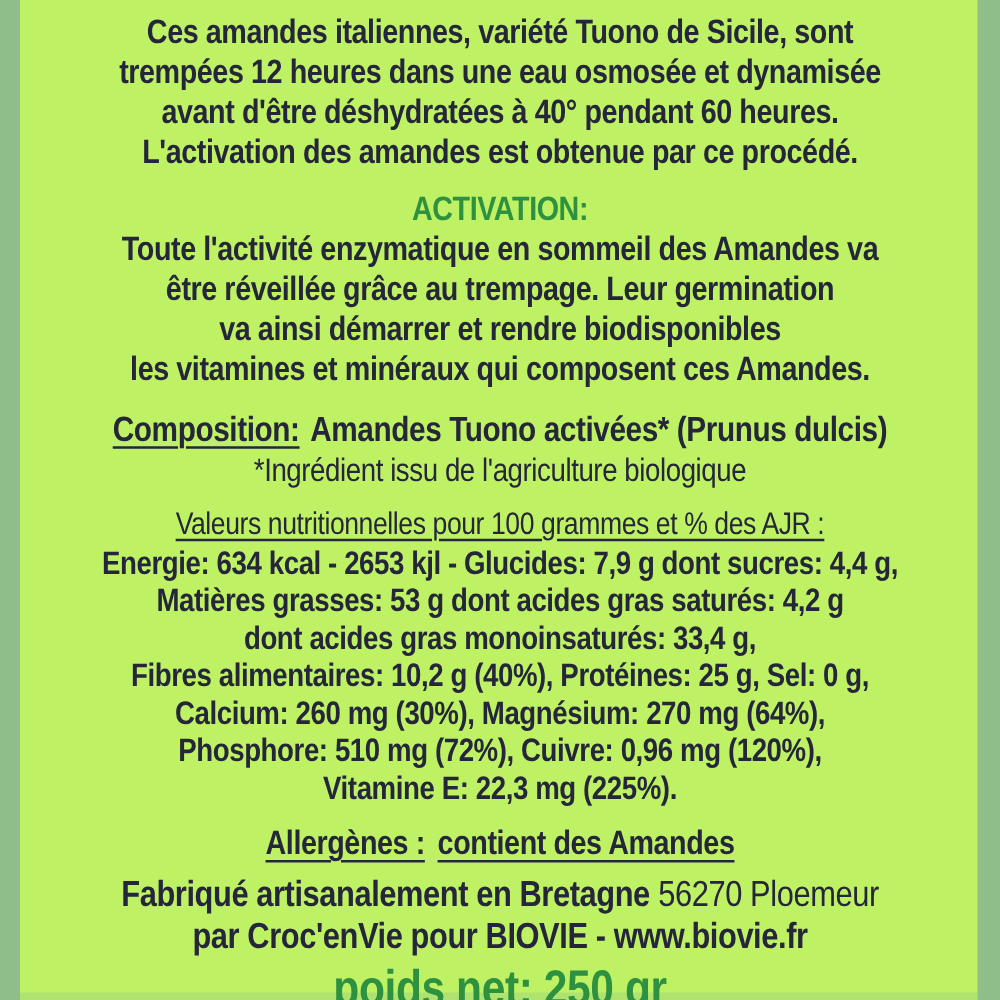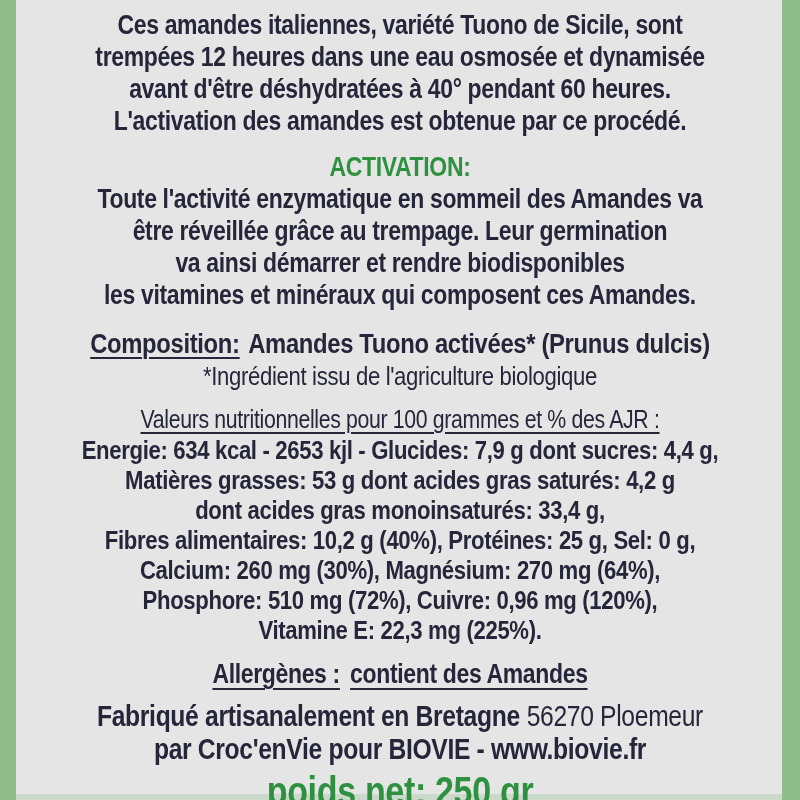--- a/index.html
+++ b/index.html
@@ -4,21 +4,21 @@
 <style>
   html, body {
     margin: 0;
     padding: 0;
     background: #ffffff;
   }
   .label {
     position: relative;
     width: 800px;
     height: 800px;
-    background: #e5e5e5;
+    background: #bef264;
     overflow: hidden;
     font-family: "Liberation Sans", sans-serif;
     color: #26263a;
   }
   .border-left {
     position: absolute;
     left: 0; top: 0; bottom: 0;
     width: 16px;
     background: #8fbe8b;
   }

